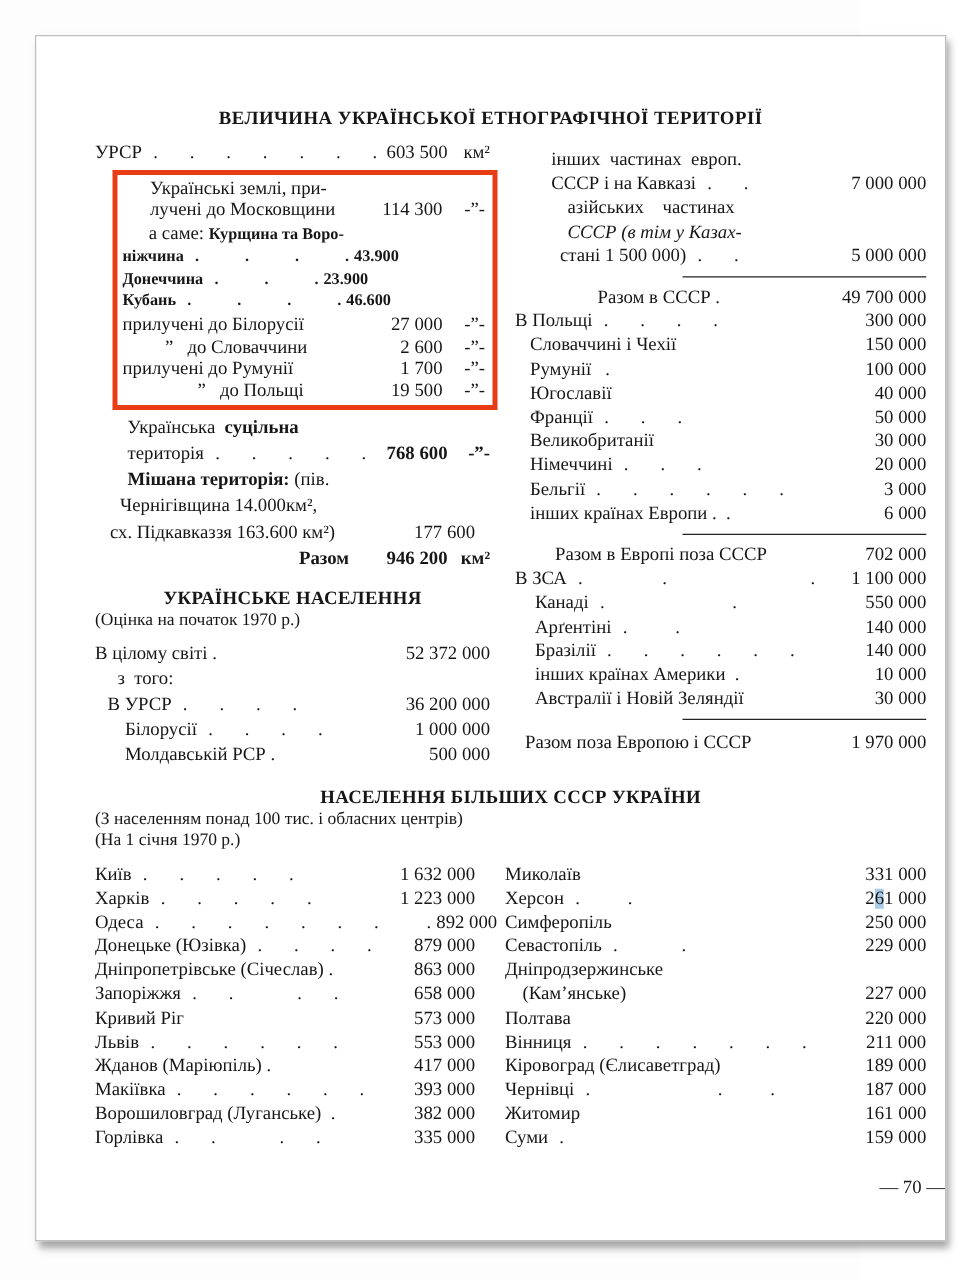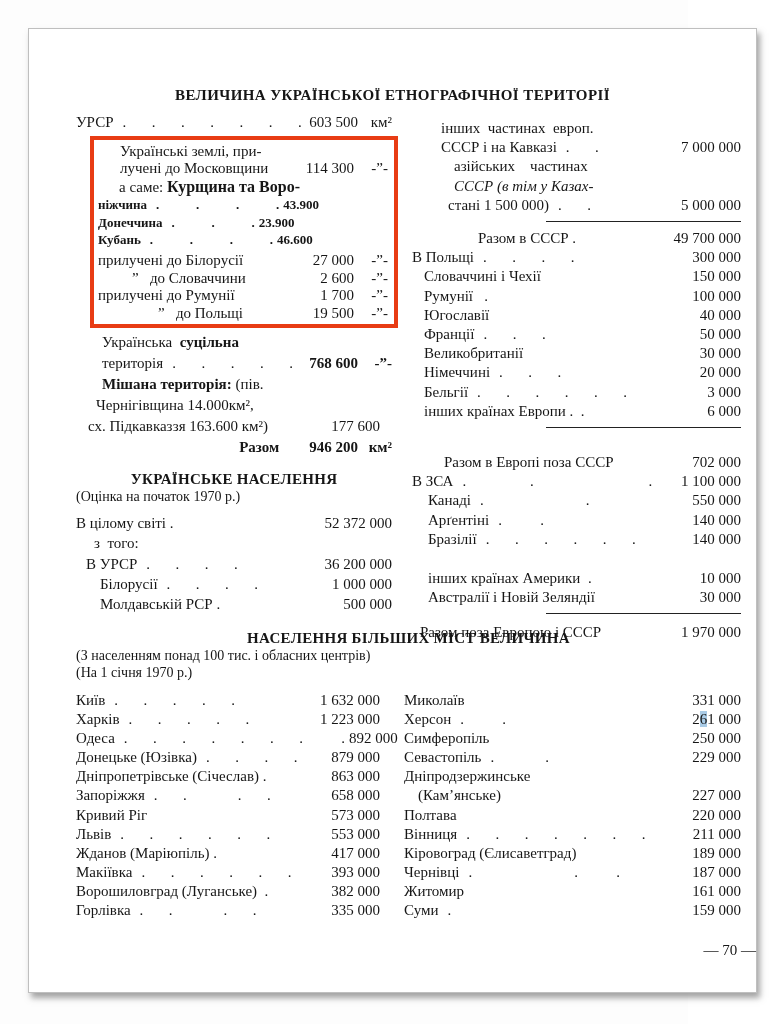--- a/index.html
+++ b/index.html
@@ -9,21 +9,21 @@
   .page{position:absolute;left:28px;top:28px;width:727px;height:963px;background:#ffffff;
         border:1px solid #bfbfbf;box-shadow:3px 5px 6px rgba(90,90,90,.55);color:#161616;}
   .doc-title{position:absolute;top:58px;left:0;right:0;text-align:center;
         font-weight:bold;font-size:15px;letter-spacing:.4px;white-space:nowrap;}
   .cols{position:absolute;top:84px;left:47px;right:15px;display:flex;gap:14px;align-items:flex-start;}
   .col.left{width:316px;flex:none;}
   .col.right{flex:1;padding-top:6px;}
   .row{display:flex;align-items:baseline;white-space:nowrap;font-size:15px;line-height:19px;}
   .lbl{white-space:pre;}
   .b{font-weight:bold;}
-  .b-sm{font-weight:bold;font-size:16px;}
+  .b-sm{font-weight:bold;font-size:13px;}
   .leader{margin-left:9px;word-spacing:9px;white-space:pre;}
   .fill{flex:1 1 auto;min-width:4px;}
   .val{white-space:pre;text-align:right;}
   .unit{width:34px;text-align:right;flex:none;white-space:pre;}
   .midgap{width:85px;flex:none;}
   .hl{background:var(--hl-color,#a9cbe6);}
   .red-box{border:4px solid var(--box-color,#e83c14);margin:4px -6px 4px 14px;
         padding:3px 6px 2px 4px;}
   .red-box .row{line-height:17.4px;}
   .row.sub{font-size:13px;font-weight:bold;line-height:17.4px;}
@@ -272,21 +272,21 @@
             <span class="val">3 000</span>
           </div>
           <div class="row" style="padding-left: 18px;">
             <span class="lbl"><span>інших країнах Европи .  .</span></span>
             <span class="fill"></span>
             <span class="val">6 000</span>
           </div>
           <div class="rule-row">
             <div class="rule"></div>
           </div>
-          <div class="row" style="margin-top: 20px; padding-left: 38px;">
+          <div class="row" style="margin-top: 2px; padding-left: 38px;">
             <span class="lbl"><span>Разом в Европі поза СССР</span></span>
             <span class="fill"></span>
             <span class="val">702 000</span>
           </div>
           <div class="row" style="padding-left: 6px;">
             <span class="lbl"><span>В ЗСА</span></span>
             <span class="leader">.     .         .</span>
             <span class="fill"></span>
             <span class="val">1 100 000</span>
           </div>
@@ -301,21 +301,21 @@
             <span class="leader">.   .</span>
             <span class="fill"></span>
             <span class="val">140 000</span>
           </div>
           <div class="row" style="padding-left: 22px;">
             <span class="lbl"><span>Бразілії</span></span>
             <span class="leader">.  .  .  .  .  .</span>
             <span class="fill"></span>
             <span class="val">140 000</span>
           </div>
-          <div class="row" style="padding-left: 22px; margin-top: 20px;">
+          <div class="row" style="padding-left: 22px;">
             <span class="lbl"><span>інших країнах Америки  .</span></span>
             <span class="fill"></span>
             <span class="val">10 000</span>
           </div>
           <div class="row" style="padding-left: 22px;">
             <span class="lbl"><span>Австралії і Новій Зеляндії</span></span>
             <span class="fill"></span>
             <span class="val">30 000</span>
           </div>
           <div class="rule-row">
@@ -323,21 +323,21 @@
           </div>
           <div class="row" style="margin-top: 4px; padding-left: 14px;">
             <span class="lbl"><span>Разом поза Европою і СССР</span></span>
             <span class="fill"></span>
             <span class="val">1 970 000</span>
           </div>
         </div>
     </div>
 
     <div class="cities">
-      <div class="sec-title">НАСЕЛЕННЯ БІЛЬШИХ МІСТ ВЕЛИЧИНА</div>
+      <div class="sec-title">НАСЕЛЕННЯ БІЛЬШИХ СССР УКРАЇНИ</div>
       <div class="sec-sub">(З населенням понад 100 тис. і обласних центрів)</div>
       <div class="sec-sub">(На 1 січня 1970 р.)</div>
       <div class="city-cols">
         <div class="ccol">
             <div class="row">
               <span class="lbl"><span>Київ</span></span>
               <span class="leader">.  .  .  .  .</span>
               <span class="fill"></span>
               <span class="val">1 632 000</span>
             </div>

